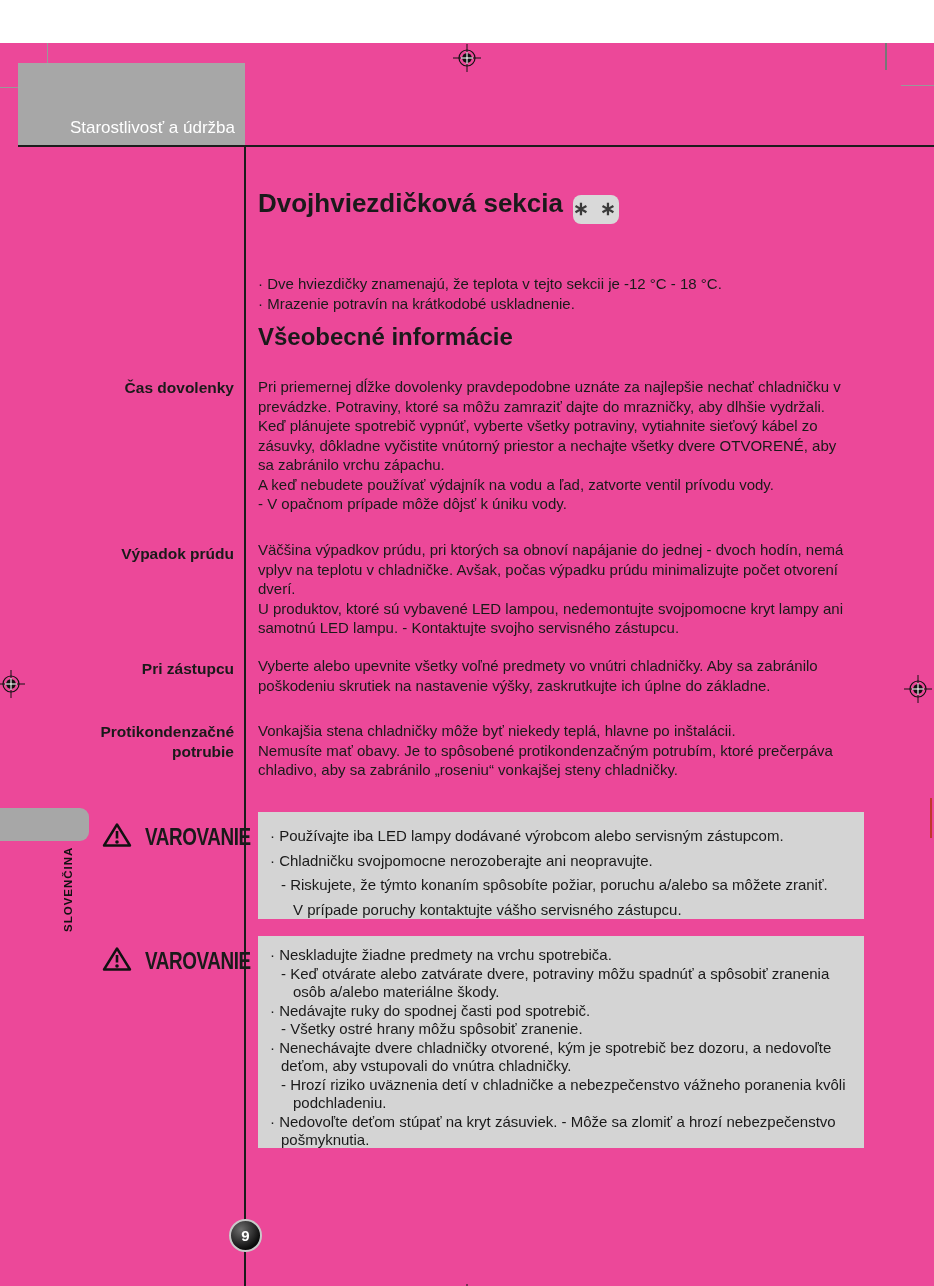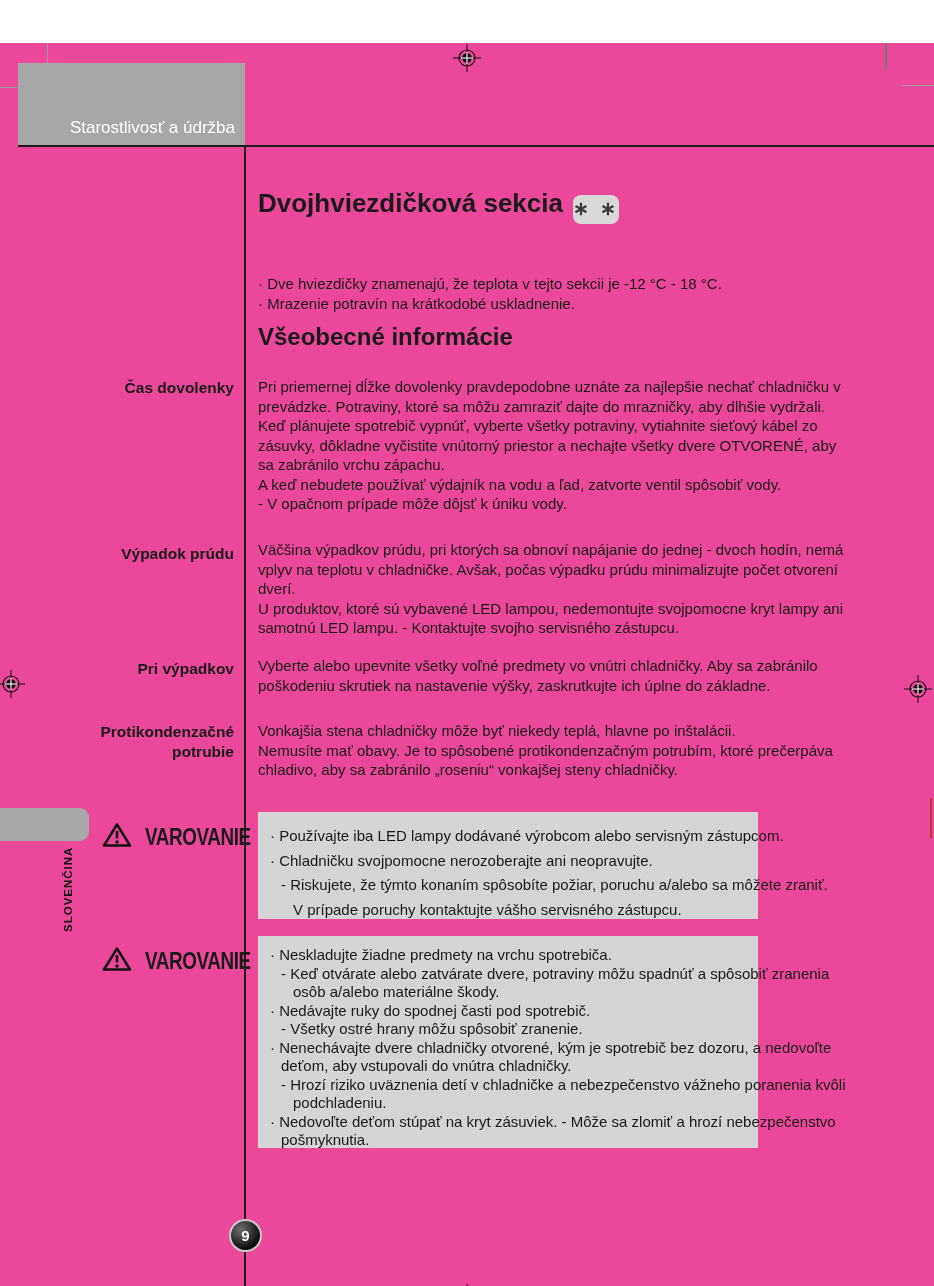--- a/index.html
+++ b/index.html
@@ -50,21 +50,21 @@
   .para { left: 258px; }
 
   
   .warn-label { left: 102px; width: 145px; display: flex; align-items: center; gap: 13px; z-index: 2; }
   .warn-word {
     font-size: 23px; font-weight: bold; letter-spacing: -0.5px;
     display: inline-block; transform: scaleX(0.82); transform-origin: left center;
     white-space: nowrap;
   }
   .warn-box {
-    left: 258px; width: 500px;
+    left: 258px; width: 606px;
     background: #d4d4d4;
   }
   .warn-box .ln { white-space: nowrap; font-size: 15px; }
   .wb1 { top: 769px; height: 107px; padding: 12px 12px; }
   .wb1 .ln { line-height: 24.5px; }
   .wb2 { top: 893px; height: 212px; padding: 10px 12px; }
   .wb2 .ln { line-height: 18.5px; }
   .i0 { padding-left: 0; }
   .i1 { padding-left: 11px; }
   .i2 { padding-left: 23px; }
@@ -167,37 +167,37 @@
 
   <div class="abs side-label" style="top:335px;">
     <div>Čas dovolenky</div>
   </div>
   <div class="abs para body-text" style="top:334px;">
     <div class="ln">Pri priemernej dĺžke dovolenky pravdepodobne uznáte za najlepšie nechať chladničku v</div>
     <div class="ln">prevádzke. Potraviny, ktoré sa môžu zamraziť dajte do mrazničky, aby dlhšie vydržali.</div>
     <div class="ln">Keď plánujete spotrebič vypnúť, vyberte všetky potraviny, vytiahnite sieťový kábel zo</div>
     <div class="ln">zásuvky, dôkladne vyčistite vnútorný priestor a nechajte všetky dvere OTVORENÉ, aby</div>
     <div class="ln">sa zabránilo vrchu zápachu.</div>
-    <div class="ln">A keď nebudete používať výdajník na vodu a ľad, zatvorte ventil spôsobiť vody.</div>
+    <div class="ln">A keď nebudete používať výdajník na vodu a ľad, zatvorte ventil prívodu vody.</div>
     <div class="ln">- V opačnom prípade môže dôjsť k úniku vody.</div>
   </div>
 
   <div class="abs side-label" style="top:501px;">
     <div>Výpadok prúdu</div>
   </div>
   <div class="abs para body-text" style="top:497px;">
     <div class="ln">Väčšina výpadkov prúdu, pri ktorých sa obnoví napájanie do jednej - dvoch hodín, nemá</div>
     <div class="ln">vplyv na teplotu v chladničke. Avšak, počas výpadku prúdu minimalizujte počet otvorení</div>
     <div class="ln">dverí.</div>
     <div class="ln">U produktov, ktoré sú vybavené LED lampou, nedemontujte svojpomocne kryt lampy ani</div>
     <div class="ln">samotnú LED lampu. - Kontaktujte svojho servisného zástupcu.</div>
   </div>
 
   <div class="abs side-label" style="top:616px;">
-    <div>Pri výpadkov</div>
+    <div>Pri zástupcu</div>
   </div>
   <div class="abs para body-text" style="top:613px;">
     <div class="ln">Vyberte alebo upevnite všetky voľné predmety vo vnútri chladničky. Aby sa zabránilo</div>
     <div class="ln">poškodeniu skrutiek na nastavenie výšky, zaskrutkujte ich úplne do základne.</div>
   </div>
 
   <div class="abs side-label" style="top:679px;">
     <div>Protikondenzačné</div>
     <div>potrubie</div>
   </div>

